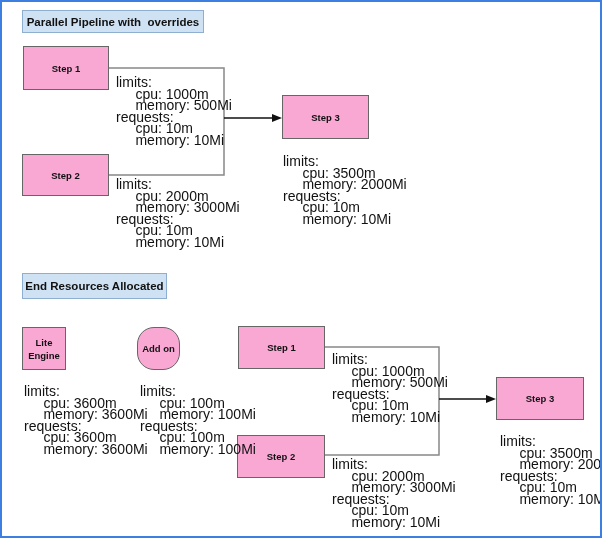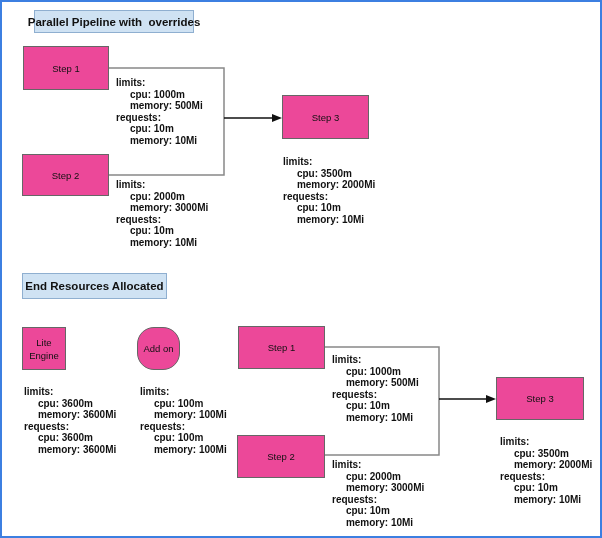--- a/index.html
+++ b/index.html
@@ -26,53 +26,53 @@
   .sec-title{
     position:absolute;
     background:var(--title-fill);
     border:1.5px solid var(--title-border);
     display:flex;align-items:center;justify-content:center;
     font-weight:bold;font-size:11.5px;
     white-space:pre;
   }
   .node{
     position:absolute;
-    background:#ec4899;
+    background:#f9a8d4;
     border:1.5px solid var(--box-border);
     display:flex;align-items:center;justify-content:center;
     font-size:9.5px;
     text-align:center;
     white-space:pre;
     line-height:13px;
+    font-weight:bold;
   }
   .res{
     position:absolute;
-    font-size:10px;
+    font-size:14px;
     line-height:11.5px;
     white-space:pre;
-    font-weight:bold;
   }
 </style>
 </head>
 <body>
 
 <div class="canvas">
 
   <svg class="edges" viewBox="0 0 602 538" xmlns="http://www.w3.org/2000/svg">
 
     <polyline points="107,66 222,66 222,173 107,173" fill="none" stroke="#888888" stroke-width="1.5"></polyline>
     <line x1="222" y1="116" x2="271" y2="116" stroke="#111111" stroke-width="1.5"></line>
     <polygon points="280,116 270,112 270,120" fill="#111111"></polygon>
 
     <polyline points="323,345 437,345 437,453 323,453" fill="none" stroke="#888888" stroke-width="1.5"></polyline>
     <line x1="437" y1="397" x2="485" y2="397" stroke="#111111" stroke-width="1.5"></line>
     <polygon points="494,397 484,393 484,401" fill="#111111"></polygon>
   </svg>
 
-  <div class="sec-title" style="left:20px;top:8px;width:160px;height:23px;margin-left:12px;">Parallel Pipeline with  overrides</div>
+  <div class="sec-title" style="left:20px;top:8px;width:182px;height:23px;">Parallel Pipeline with  overrides</div>
 
   <div class="node" style="left:21px;top:44px;width:86px;height:44px;">Step 1</div>
   <div class="node" style="left:20px;top:152px;width:87px;height:42px;">Step 2</div>
   <div class="node" style="left:280px;top:93px;width:87px;height:44px;">Step 3</div>
 
   <div class="res" style="left:114px;top:75px;">limits:
      cpu: 1000m
      memory: 500Mi
 requests:
      cpu: 10m

